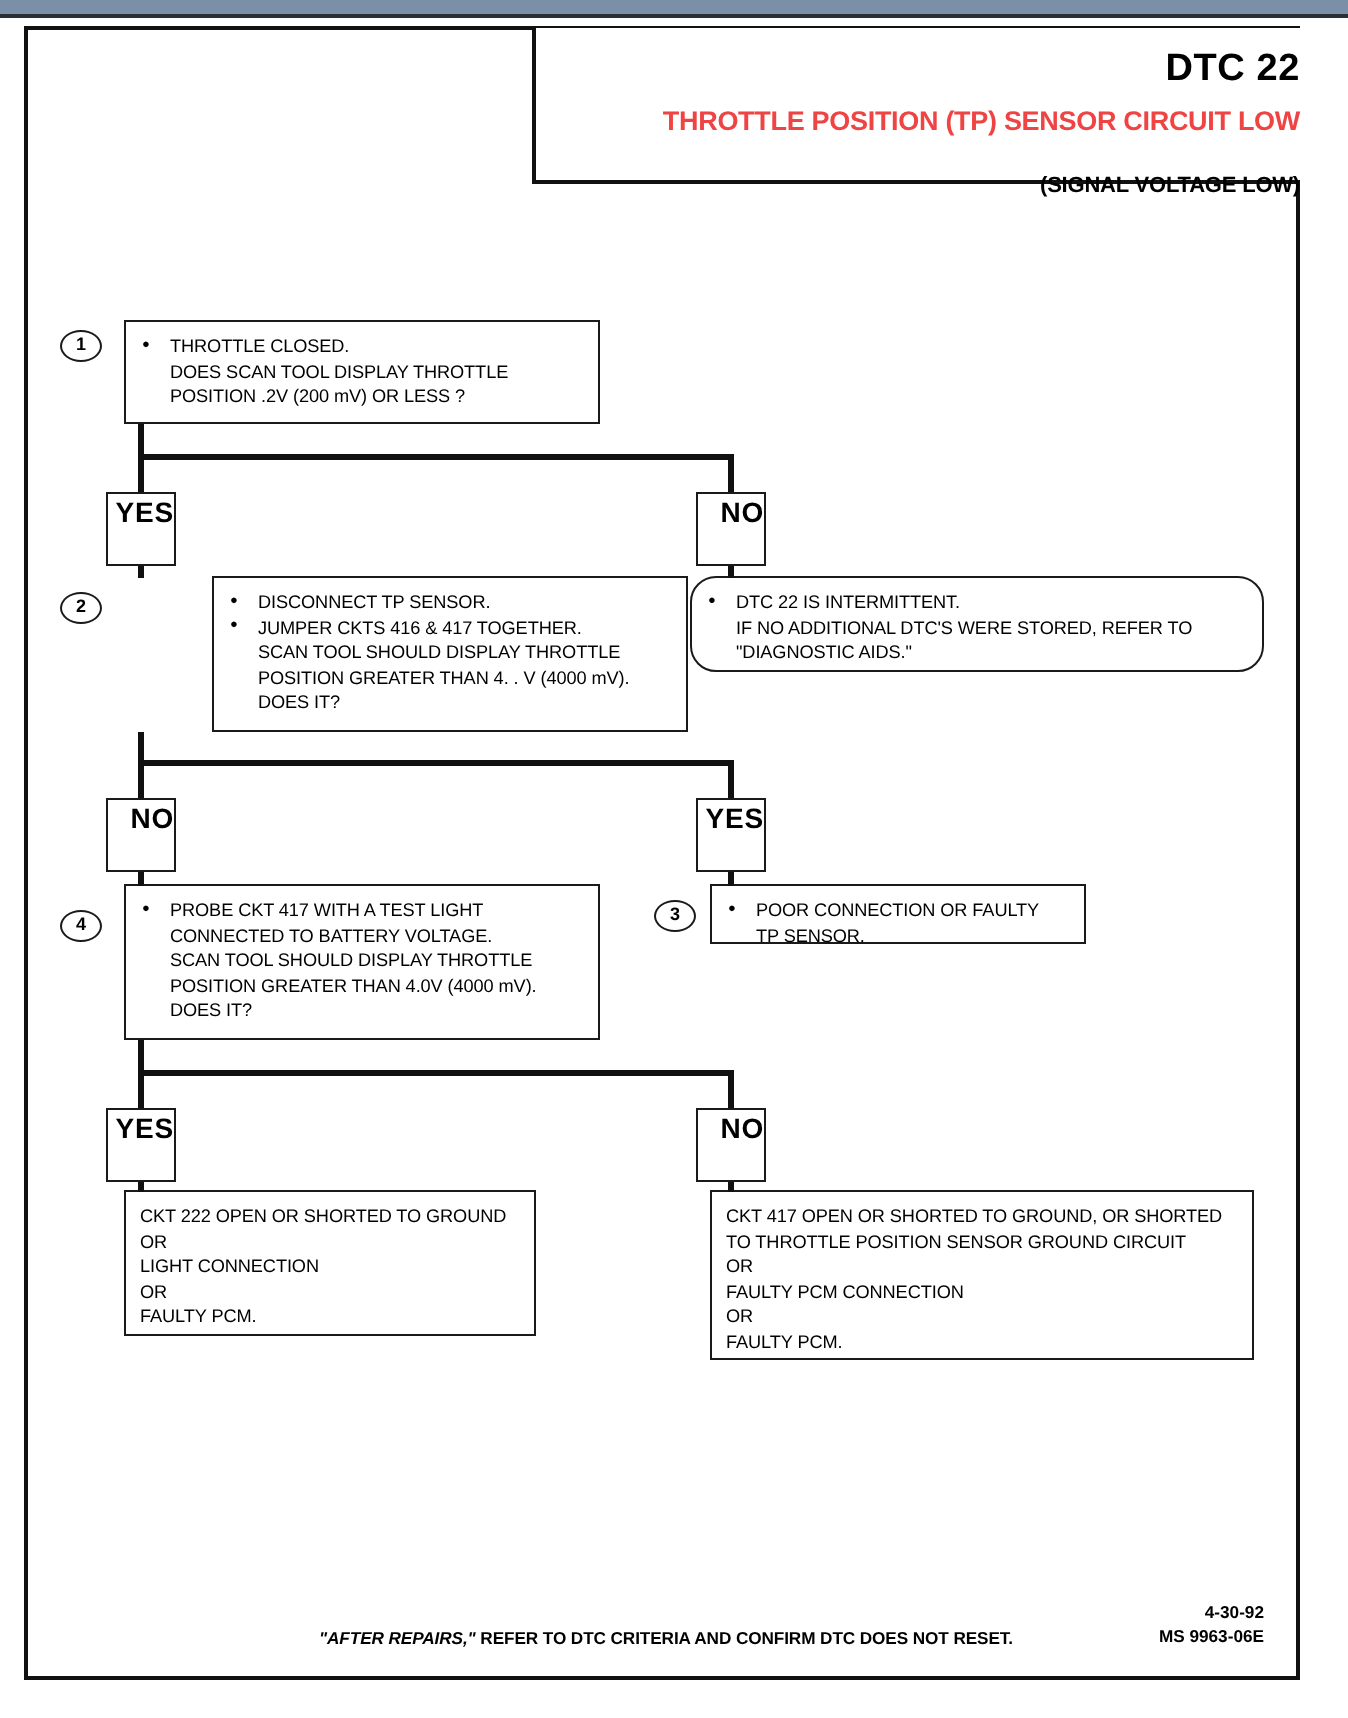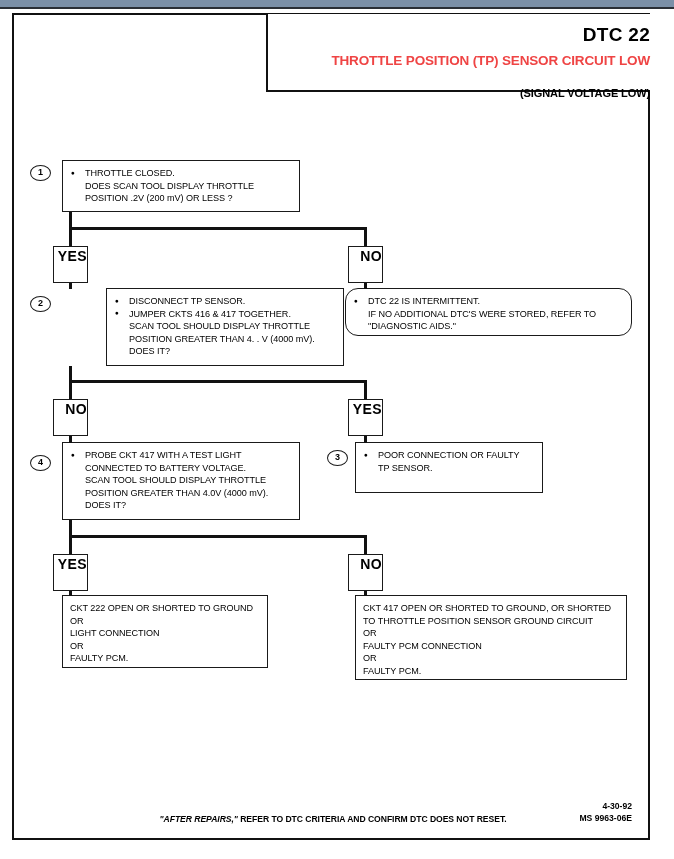--- a/index.html
+++ b/index.html
@@ -243,21 +243,21 @@
   <div class="step-num" style="left:16px; top:440px;">4</div>
   <div class="fbox" style="left:48px; top:427px; width:238px; height:78px;">
     <div class="bullet-line">PROBE CKT 417 WITH A TEST LIGHT</div>
     <div class="line indent">CONNECTED TO BATTERY VOLTAGE.</div>
     <div class="line indent">SCAN TOOL SHOULD DISPLAY THROTTLE</div>
     <div class="line indent">POSITION GREATER THAN 4.0V (4000 mV).</div>
     <div class="line indent">DOES IT?</div>
   </div>
 
   <div class="step-num" style="left:313px; top:435px;">3</div>
-  <div class="fbox" style="left:341px; top:427px; width:188px; height:51px;">
+  <div class="fbox" style="left:341px; top:427px; width:188px; height:30px;">
     <div class="bullet-line">POOR CONNECTION OR FAULTY</div>
     <div class="line indent">TP SENSOR.</div>
   </div>
 
   <div class="vline" style="left:55px; top:505px; height:18px;"></div>
   <div class="hline" style="left:55px; top:520px; width:298px;"></div>
   <div class="vline" style="left:55px; top:520px; height:20px;"></div>
   <div class="vline" style="left:350px; top:520px; height:20px;"></div>
 
   <div class="tag" style="left:39px; top:539px;">YES</div>

